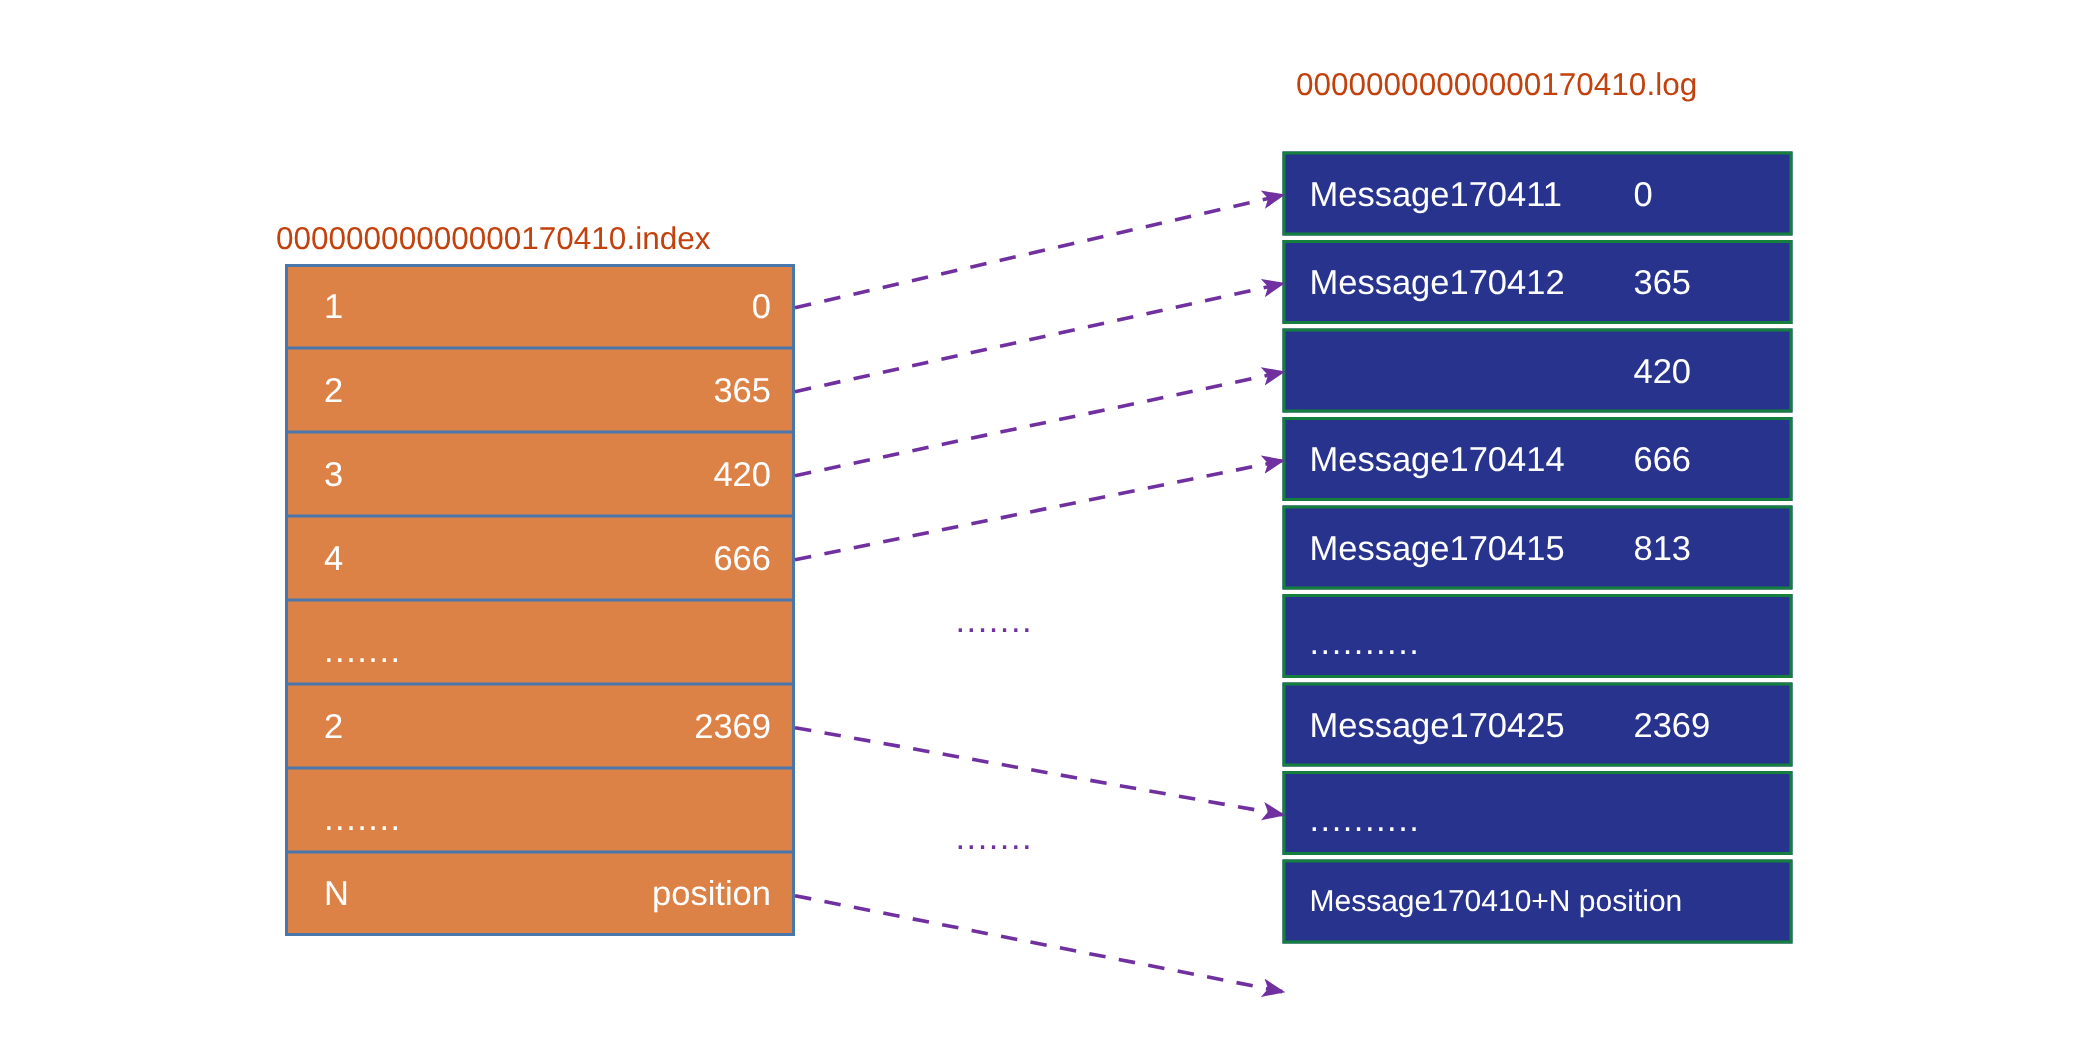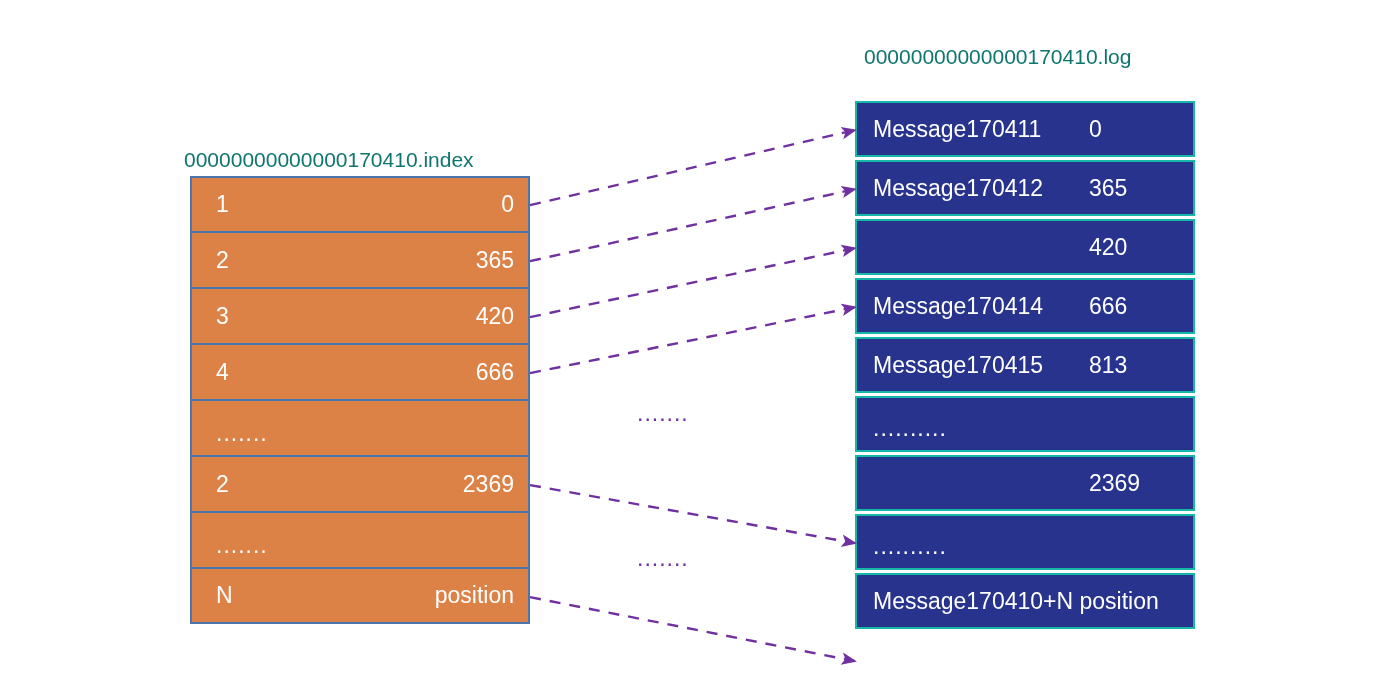--- a/index.html
+++ b/index.html
@@ -17,21 +17,21 @@
     width: 1390px;
     height: 698px;
     background: #ffffff;
     overflow: hidden;
   }
 
   
   .file-title {
     position: absolute;
     font-size: 21px;
-    color: #0f766e;
+    color: #c2410c;
     white-space: nowrap;
     letter-spacing: 0px;
   }
   #index-title { left: 184px; top: 115px; margin-top: 33px; }
   #log-title   { left: 864px; top: 45px; }
 
   
   .table {
     position: absolute;
     box-sizing: border-box;
@@ -55,21 +55,21 @@
     border-bottom-width: 1px;
     border-top-width: 1px;
     color: #ffffff;
   }
   #index-table .row.index:first-child { border-top-width: 2px; }
   #index-table .row.index:last-child  { border-bottom-width: 2px; }
 
   
   .row.log {
     background: #27338c;
-    border: 2px solid #14b8a6;
+    border: 2px solid #15803d;
     color: #ffffff;
     margin-bottom: 3px;
   }
   #log-table .row.log:last-child { margin-bottom: 0; }
 
   
   .cell-key {
     position: absolute;
     left: 24px;
     font-size: 23px;
@@ -86,21 +86,21 @@
     text-align: right;
   }
   
   .log .cell-key { left: 16px; }
   .log .cell-val { left: 232px; }
 
   
   .cell-full {
     position: absolute;
     left: 16px;
-    font-size: 23px;
+    font-size: 20px;
     white-space: nowrap;
   }
 
   
   .row.ellipsis { align-items: flex-end; }
   .row.ellipsis .dots {
     position: absolute;
     bottom: 8px;
     font-size: 23px;
     letter-spacing: 1px;
@@ -189,20 +189,21 @@
         <span class="cell-val">666</span>
       </div>
       <div class="row log">
         <span class="cell-key">Message170415</span>
         <span class="cell-val">813</span>
       </div>
       <div class="row log ellipsis">
         <span class="dots">..........</span>
       </div>
       <div class="row log">
+        <span class="cell-key">Message170425</span>
         <span class="cell-val">2369</span>
       </div>
       <div class="row log ellipsis">
         <span class="dots">..........</span>
       </div>
       <div class="row log">
         <span class="cell-full">Message170410+N position</span>
       </div>
     </div>
 

